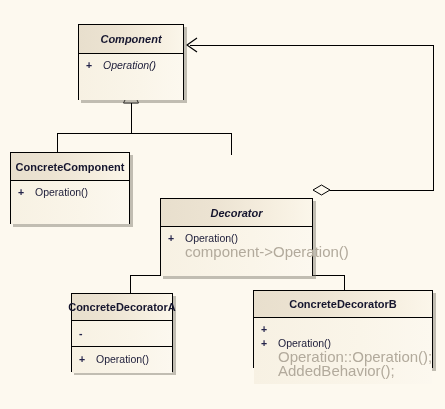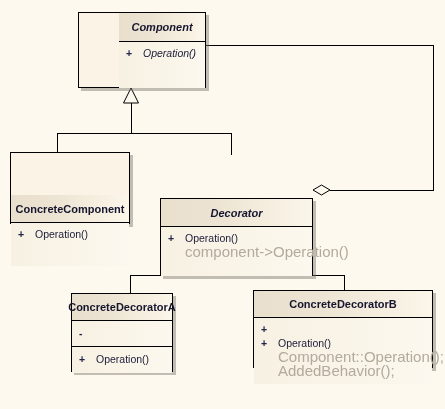--- a/index.html
+++ b/index.html
@@ -130,32 +130,32 @@
 
     <polygon class="tri-fill" points="131,88 123.5,103 138.5,103"></polygon>
 
     <polygon class="tri-fill" points="231,232 223.5,247 238.5,247"></polygon>
 
     <polygon class="dia-fill" points="313,190 321.5,185 330,190 321.5,195"></polygon>
 
     <path class="arrow-line" d="M 197,38 L 187,45 L 197,52"></path>
   </svg>
 
-  <div class="uml-class" style="left:78px; top:12px; width:128px; height:76px;padding-left:40px;">
+  <div class="uml-class" style="left:78px; top:24px; width:106px; height:76px;">
     <div class="compartment name-comp abstract" style="height:28px;">Component</div>
     <div class="compartment members-comp" style="height:47px;">
       <div class="member">
         <span class="vis">+</span>
         <span class="mname italic">Operation()</span>
       </div>
     </div>
   </div>
 
   <div class="uml-class" style="left:10px; top:152px; width:120px; height:72px;">
-    <div class="compartment name-comp" style="height:27px;margin-top:42px;">ConcreteComponent</div>
+    <div class="compartment name-comp" style="height:27px;">ConcreteComponent</div>
     <div class="compartment members-comp" style="height:44px;">
       <div class="member">
         <span class="vis">+</span>
         <span class="mname">Operation()</span>
       </div>
     </div>
   </div>
 
   <div class="uml-class" style="left:160px; top:154px; width:153px; height:78px;margin-top:44px;">
     <div class="compartment name-comp abstract" style="height:27px;">Decorator</div>
@@ -186,18 +186,18 @@
   <div class="uml-class" style="left:253px; top:290px; width:180px; height:78px;">
     <div class="compartment name-comp" style="height:26px;">ConcreteDecoratorB</div>
     <div class="compartment members-comp" style="height:67px;">
       <div class="member">
         <span class="vis">+</span>
       </div>
       <div class="member">
         <span class="vis">+</span>
         <span class="mname">Operation()</span>
       </div>
-      <div class="note-line">Component::Operation();</div>
+      <div class="note-line">Operation::Operation();</div>
       <div class="note-line">AddedBehavior();</div>
     </div>
   </div>
 
 </div>
 
 </body></html>

